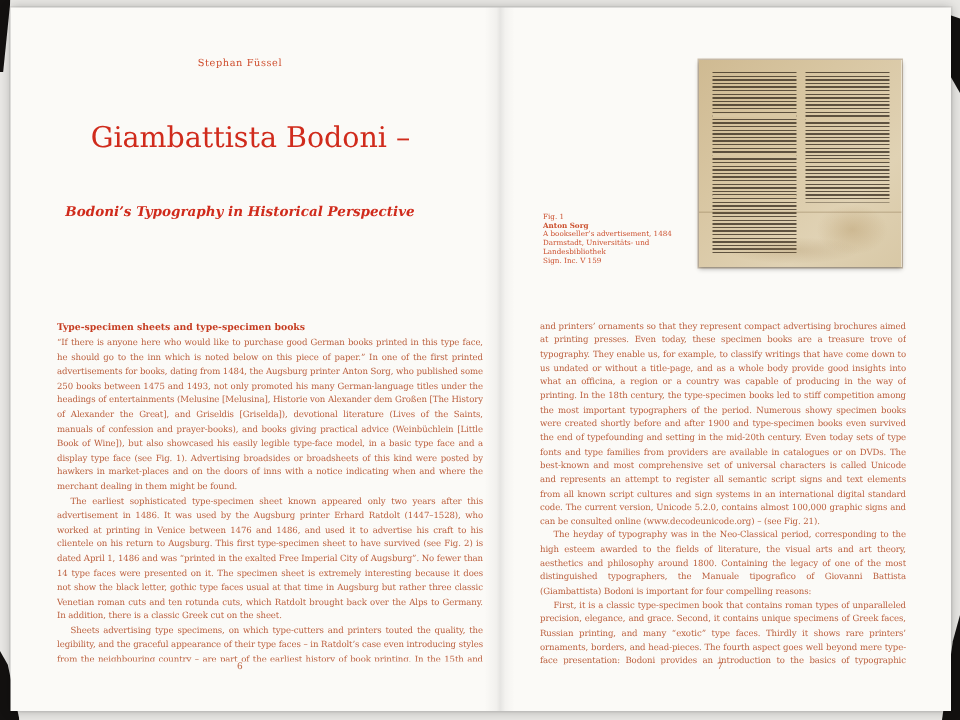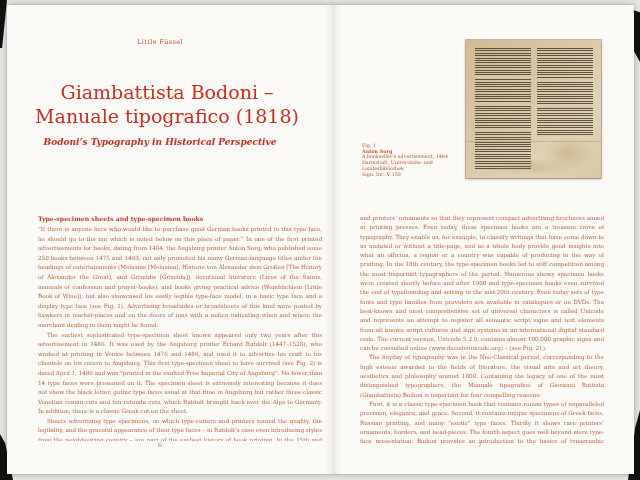--- a/index.html
+++ b/index.html
@@ -96,24 +96,23 @@
 <div class="scene">
   <div class="corner tl"></div>
   <div class="corner tr"></div>
   <div class="corner bl"></div>
   <div class="corner br"></div>
 
   <div class="spread">
     <div class="gutter"></div>
 
     <div>
-      <div class="author">Little Füssel</div>
+      <div class="author">Stephan Füssel</div>
       <div class="title">
         <div>Giambattista Bodoni –</div>
-        <div>Manuale tipografico (1818)</div>
       </div>
       <div class="subtitle">Bodoni’s Typography in Historical Perspective</div>
       <div class="heading">Type-specimen sheets and type-specimen books</div>
       <div class="bodycol left">
         <p>“If there is anyone here who would like to purchase good German books printed in this type face, he should go to the inn which is noted below on this piece of paper.” In one of the first printed advertisements for books, dating from 1484, the Augsburg printer Anton Sorg, who published some 250 books between 1475 and 1493, not only promoted his many German-language titles under the headings of entertainments (Melusine [Melusina], Historie von Alexander dem Großen [The History of Alexander the Great], and Griseldis [Griselda]), devotional literature (Lives of the Saints, manuals of confession and prayer-books), and books giving practical advice (Weinbüchlein [Little Book of Wine]), but also showcased his easily legible type-face model, in a basic type face and a display type face (see Fig. 1). Advertising broadsides or broadsheets of this kind were posted by hawkers in market-places and on the doors of inns with a notice indicating when and where the merchant dealing in them might be found.</p>
         <p>The earliest sophisticated type-specimen sheet known appeared only two years after this advertisement in 1486. It was used by the Augsburg printer Erhard Ratdolt (1447–1528), who worked at printing in Venice between 1476 and 1486, and used it to advertise his craft to his clientele on his return to Augsburg. This first type-specimen sheet to have survived (see Fig. 2) is dated April 1, 1486 and was “printed in the exalted Free Imperial City of Augsburg”. No fewer than 14 type faces were presented on it. The specimen sheet is extremely interesting because it does not show the black letter, gothic type faces usual at that time in Augsburg but rather three classic Venetian roman cuts and ten rotunda cuts, which Ratdolt brought back over the Alps to Germany. In addition, there is a classic Greek cut on the sheet.</p>
         <p>Sheets advertising type specimens, on which type-cutters and printers touted the quality, the legibility, and the graceful appearance of their type faces – in Ratdolt’s case even introducing styles from the neighbouring country – are part of the earliest history of book printing. In the 15th and 16th centuries, these type-specimen sheets were usually limited to single printed broadsheets. Type-specimen books did not appear until the Baroque era, featuring entire type families</p>
       </div>
       <div class="pagenum p6">6</div>
     </div>

